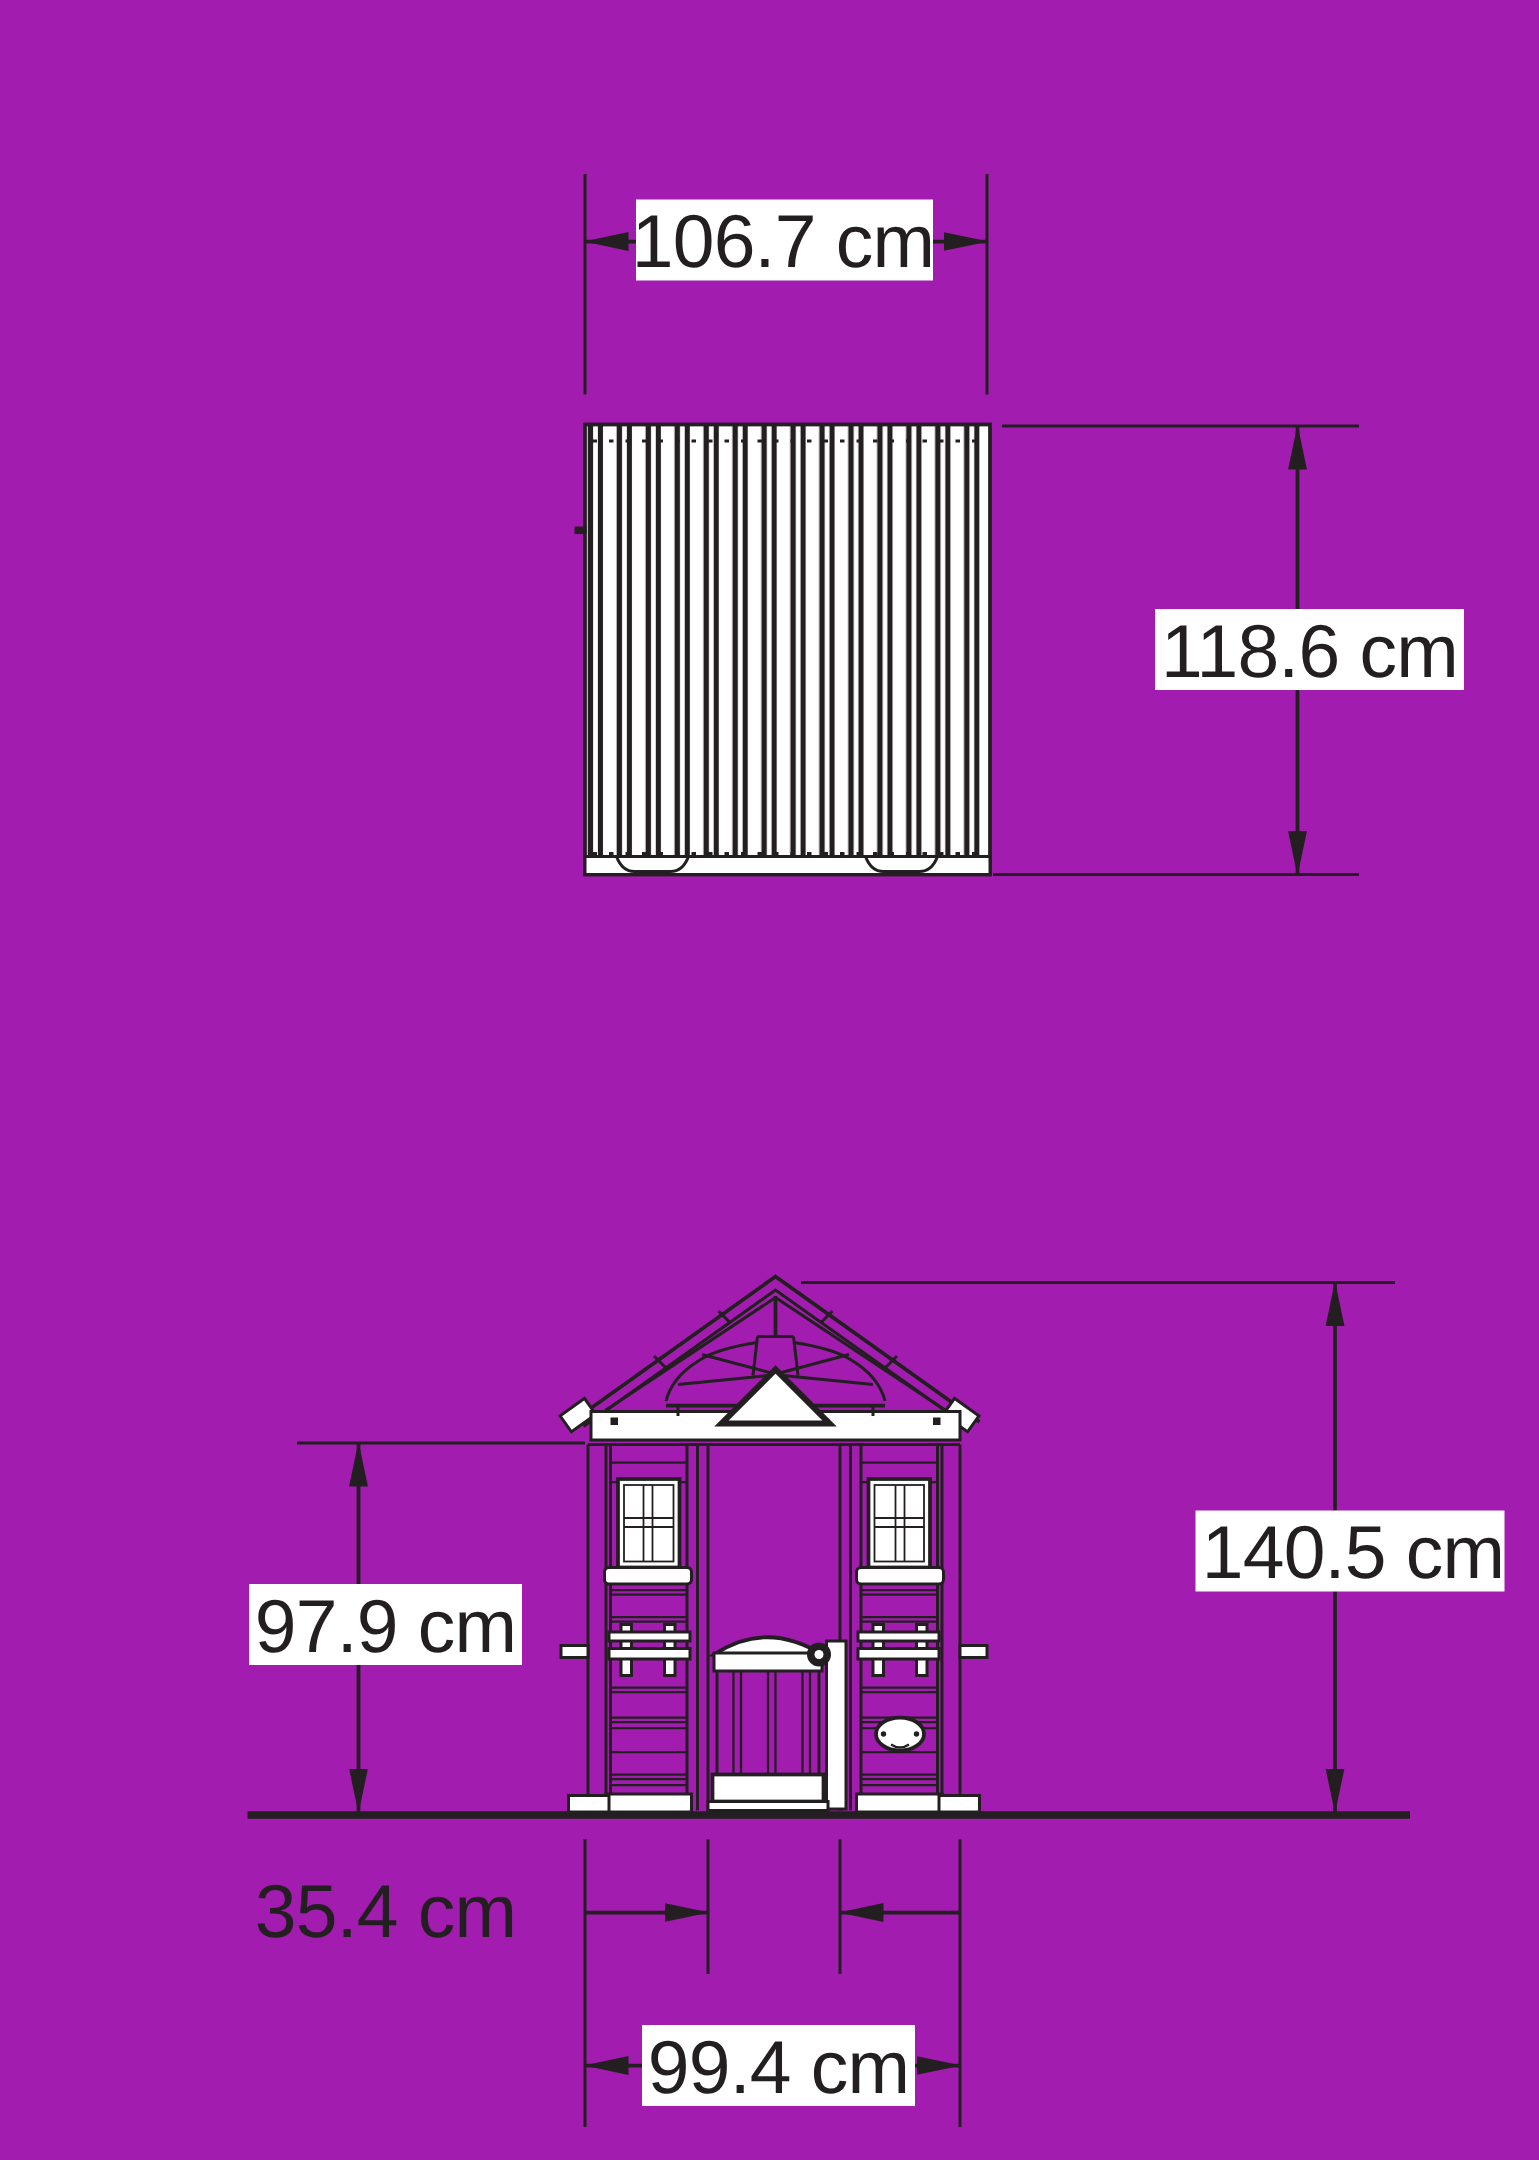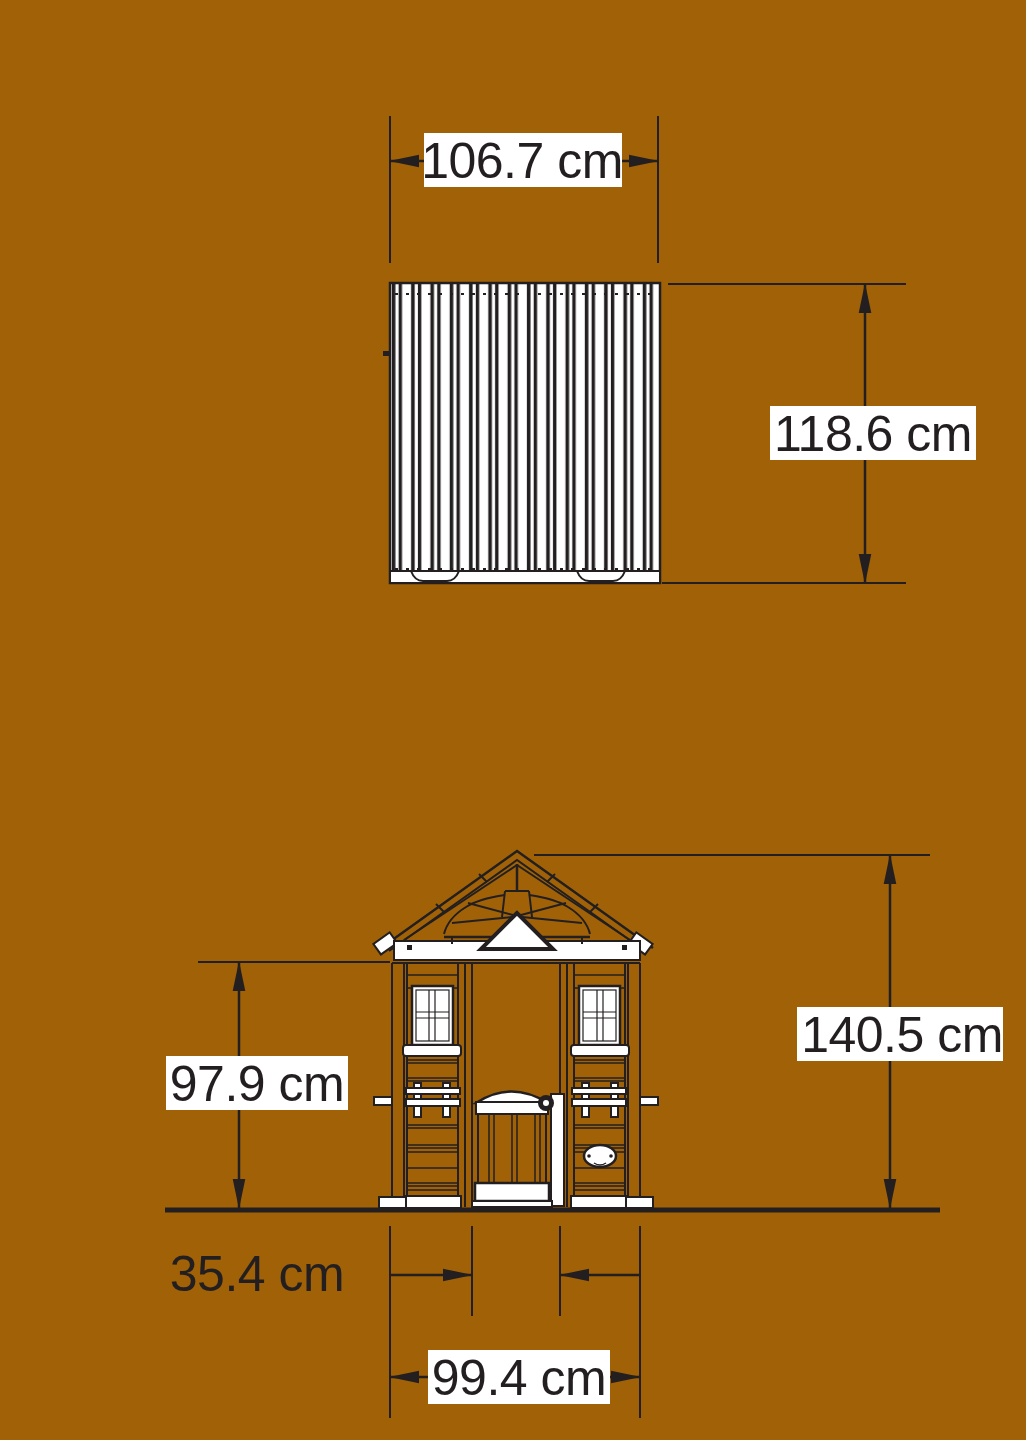--- a/index.html
+++ b/index.html
@@ -1,16 +1,16 @@
 <!DOCTYPE html>
 <html><head>
 <meta charset="utf-8">
 <style>
   html,body { margin:0; padding:0; background:#ffffff; }
-  .canvas { position:relative; width:1026px; height:1440px; background:#a16207; overflow:hidden; }
+  .canvas { position:relative; width:1026px; height:1440px; background:#a21caf; overflow:hidden; }
   svg { display:block; }
   .ink   { stroke:#231f20; fill:none; }
   .fillw { fill:#ffffff; stroke:#231f20; }
   .solid { fill:#231f20; stroke:none; }
   text.dim {
     font-family:"Liberation Sans", sans-serif;
     font-size:50px;
     fill:#231f20;
     text-anchor:middle;
     letter-spacing:-0.5px;

